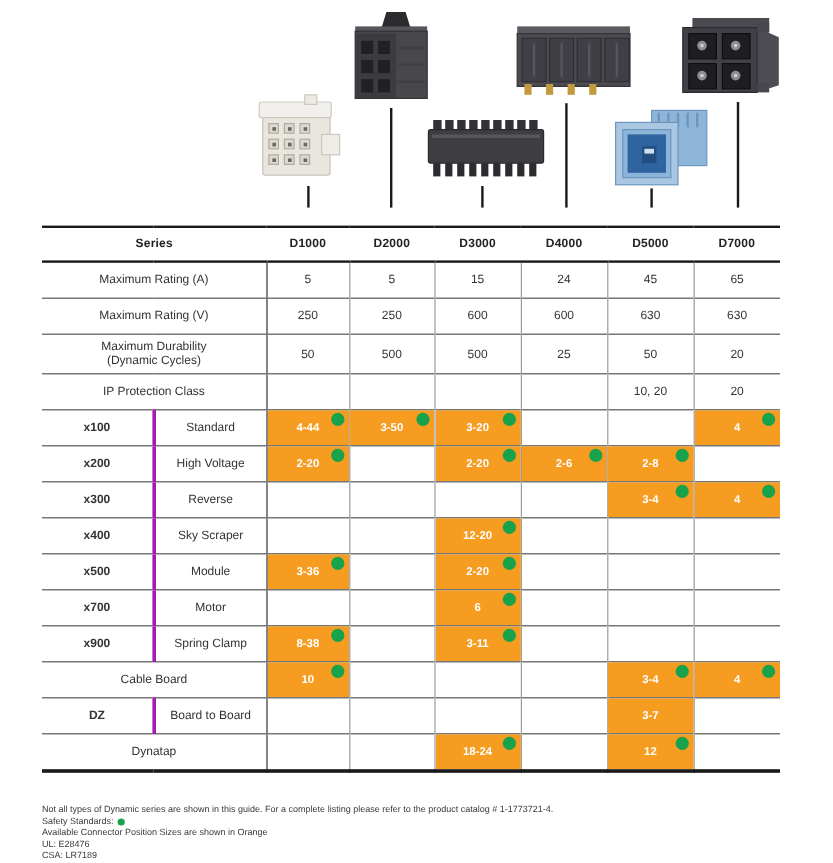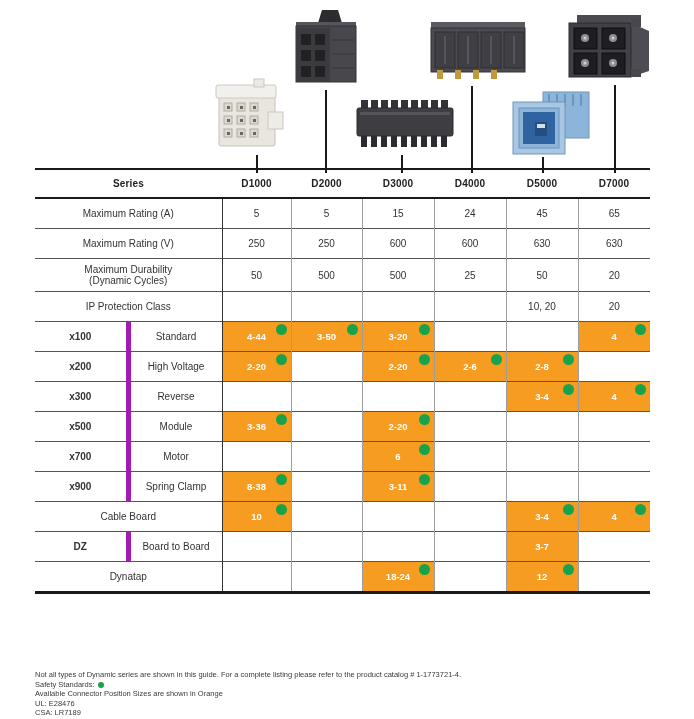--- a/index.html
+++ b/index.html
@@ -1,34 +1,34 @@
 <!DOCTYPE html>
 <html style="--orange: #F59C21; --green: #18A24C; --line: #1a1a1a;"><head>
 <meta charset="utf-8">
 <style>
   html,body{margin:0;padding:0;background:#ffffff;}
   .page{position:relative;width:694px;height:719px;background:#fff;
         font-family:"Liberation Sans",sans-serif;overflow:hidden;}
   .photo{position:absolute;}
   .cline{position:absolute;width:2px;background:#1a1a1a;}
   
-  table.matrix{position:absolute;left:35px;top:168px;width:615px;
+  table.matrix{position:absolute;left:35px;top:188px;width:615px;
         border-collapse:collapse;table-layout:fixed;
         border-top:2px solid var(--line,#1a1a1a);
         border-bottom:3px solid var(--line,#1a1a1a);}
   .matrix td,.matrix th{padding:0;margin:0;font-size:10px;color:#333;
         text-align:center;vertical-align:middle;height:29px;overflow:hidden;}
   .matrix tr.head th{height:27px;font-weight:bold;color:#222;letter-spacing:.2px;}
   .matrix tbody tr td{border-top:1px solid #555;}
   .matrix tr.first-spec td{border-top:2px solid var(--line,#1a1a1a);}
   .matrix tr.tall{height:32px;}
   .matrix tr.tall td{height:32px;}
   .c-data{border-left:1px solid #9c9c9c;}
   .first-data{border-left:1px solid #333 !important;}
-  .lbl-b{border-left:5px solid #a21caf;}
+  .lbl-b{border-left:3px solid #a21caf;}
   .code{font-weight:bold;color:#2b2b2b;}
   .spec-label div{line-height:11px;}
   td.orange{background:var(--orange,#F59C21);position:relative;}
   td.orange .val{color:#fff;font-weight:bold;font-size:9.5px;}
   .dot{position:absolute;top:2px;right:4px;width:11px;height:11px;border-radius:50%;
        background:var(--green,#18A24C);}
   
   .footer{position:absolute;left:35px;top:670px;font-size:7.5px;line-height:9.6px;
           color:#3a3a3a;}
   .footer div{white-space:nowrap;}
@@ -280,20 +280,30 @@
           <td class="code">x300</td>
           <td class="lbl-b">Reverse</td>
           <td class="c-data first-data"></td>
           <td class="c-data"></td>
           <td class="c-data"></td>
           <td class="c-data"></td>
           <td class="c-data orange"><span class="val">3-4</span><span class="dot"></span></td>
           <td class="c-data orange"><span class="val">4</span><span class="dot"></span></td>
         </tr>
         <tr>
+          <td class="code">x400</td>
+          <td class="lbl-b">Sky Scraper</td>
+          <td class="c-data first-data"></td>
+          <td class="c-data"></td>
+          <td class="c-data orange"><span class="val">12-20</span><span class="dot"></span></td>
+          <td class="c-data"></td>
+          <td class="c-data"></td>
+          <td class="c-data"></td>
+        </tr>
+        <tr>
           <td class="code">x500</td>
           <td class="lbl-b">Module</td>
           <td class="c-data first-data orange"><span class="val">3-36</span><span class="dot"></span></td>
           <td class="c-data"></td>
           <td class="c-data orange"><span class="val">2-20</span><span class="dot"></span></td>
           <td class="c-data"></td>
           <td class="c-data"></td>
           <td class="c-data"></td>
         </tr>
         <tr>

